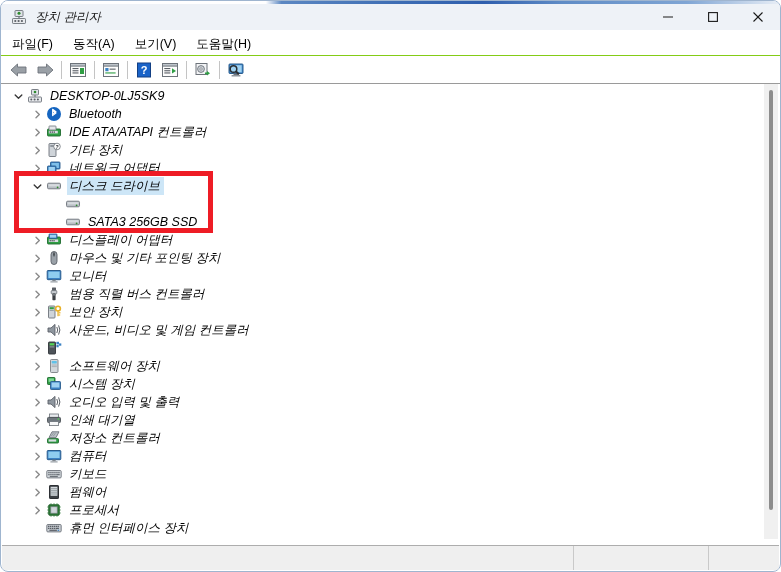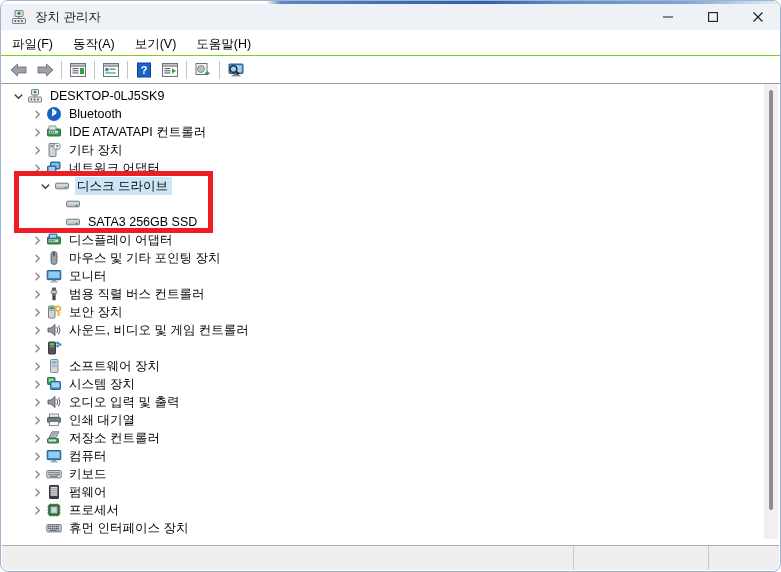--- a/index.html
+++ b/index.html
@@ -19,21 +19,21 @@
     overflow: hidden;
   }
   #top-accent {
     position: absolute; top: 0; left: 0; right: 0; height: 3px;
     background: linear-gradient(90deg,#ffffff 0%,#ffffff 34%,#5b87c2 36%,#3f6fb5 50%,#2f5fae 62%,#5f8cc6 72%,#7fa5d4 88%,#e8eef6 100%);
   }
   
   #titlebar {
     position: absolute; top: 3px; left: 0; right: 0; height: 26px;
     background: #eef2f7;
-    display: flex; align-items: center;
+    display: flex; align-items: center; font-style: italic;
   }
   #title-left { display: flex; align-items: center; padding-left: 10px; }
   #title-text {
     font-size: 12.5px; color: #1a1a1a; margin-left: 8px;
     white-space: nowrap;
   }
   .win-btns { margin-left: auto; display: flex; height: 30px; }
   .win-btn {
     width: 45px; height: 30px;
     display: flex; align-items: center; justify-content: center;
@@ -68,21 +68,21 @@
   .tb-sep {
     width: 1px; height: 18px; background: #c4c4c4; margin: 0 3px;
   }
   
   #treepane {
     position: absolute;
     top: 83px; left: 1px; right: 1px; bottom: 32px;
     background: #ffffff;
     overflow: hidden;
   }
-  #treeinner { position: relative; padding-top: 3px; }
+  #treeinner { position: relative; padding-top: 3px; font-style: italic; }
   .row {
     position: relative;
     height: 18px;
     display: flex; align-items: center;
     white-space: nowrap;
   }
   .twisty {
     width: 16px; height: 18px;
     display: flex; align-items: center; justify-content: center;
     flex: 0 0 16px;
@@ -344,21 +344,21 @@
                 <rect x="4.5" y="2" width="9.5" height="7" rx="0.8" fill="#3b82c4" stroke="#2a5c8d" stroke-width="0.9"></rect>
                 <rect x="5.6" y="3" width="7.3" height="5" fill="#7fc0ea"></rect>
                 <rect x="1.5" y="6" width="8.5" height="6.5" rx="0.8" fill="#3b82c4" stroke="#2a5c8d" stroke-width="0.9"></rect>
                 <rect x="2.6" y="7" width="6.3" height="4.5" fill="#9fd2f2"></rect>
               </svg>
             </span>
             <span class="lblwrap">
               <span class="lbl">네트워크 어댑터</span>
             </span>
           </div>
-          <div class="row selected" style="padding-left: 35px;">
+          <div class="row selected" style="padding-left: 27px;">
             <span class="twisty">
               <svg width="9" height="9" viewBox="0 0 9 9">
                 <path d="M1.2 3 L4.5 6.3 L7.8 3" fill="none" stroke="#3b3b3b" stroke-width="1.4" stroke-linecap="round" stroke-linejoin="round"></path>
               </svg>
             </span>
             <span class="ico">
               <svg width="16" height="16" viewBox="0 0 16 16">
                 <rect x="1.5" y="5.2" width="13" height="5.6" rx="1.2" fill="#b9bfc5" stroke="#6d737a" stroke-width="0.9"></rect>
                 <rect x="2.6" y="6.2" width="10.8" height="2.2" fill="#d7dbdf"></rect>
                 <circle cx="11.6" cy="9.3" r="0.9" fill="#2e8b2e"></circle>

